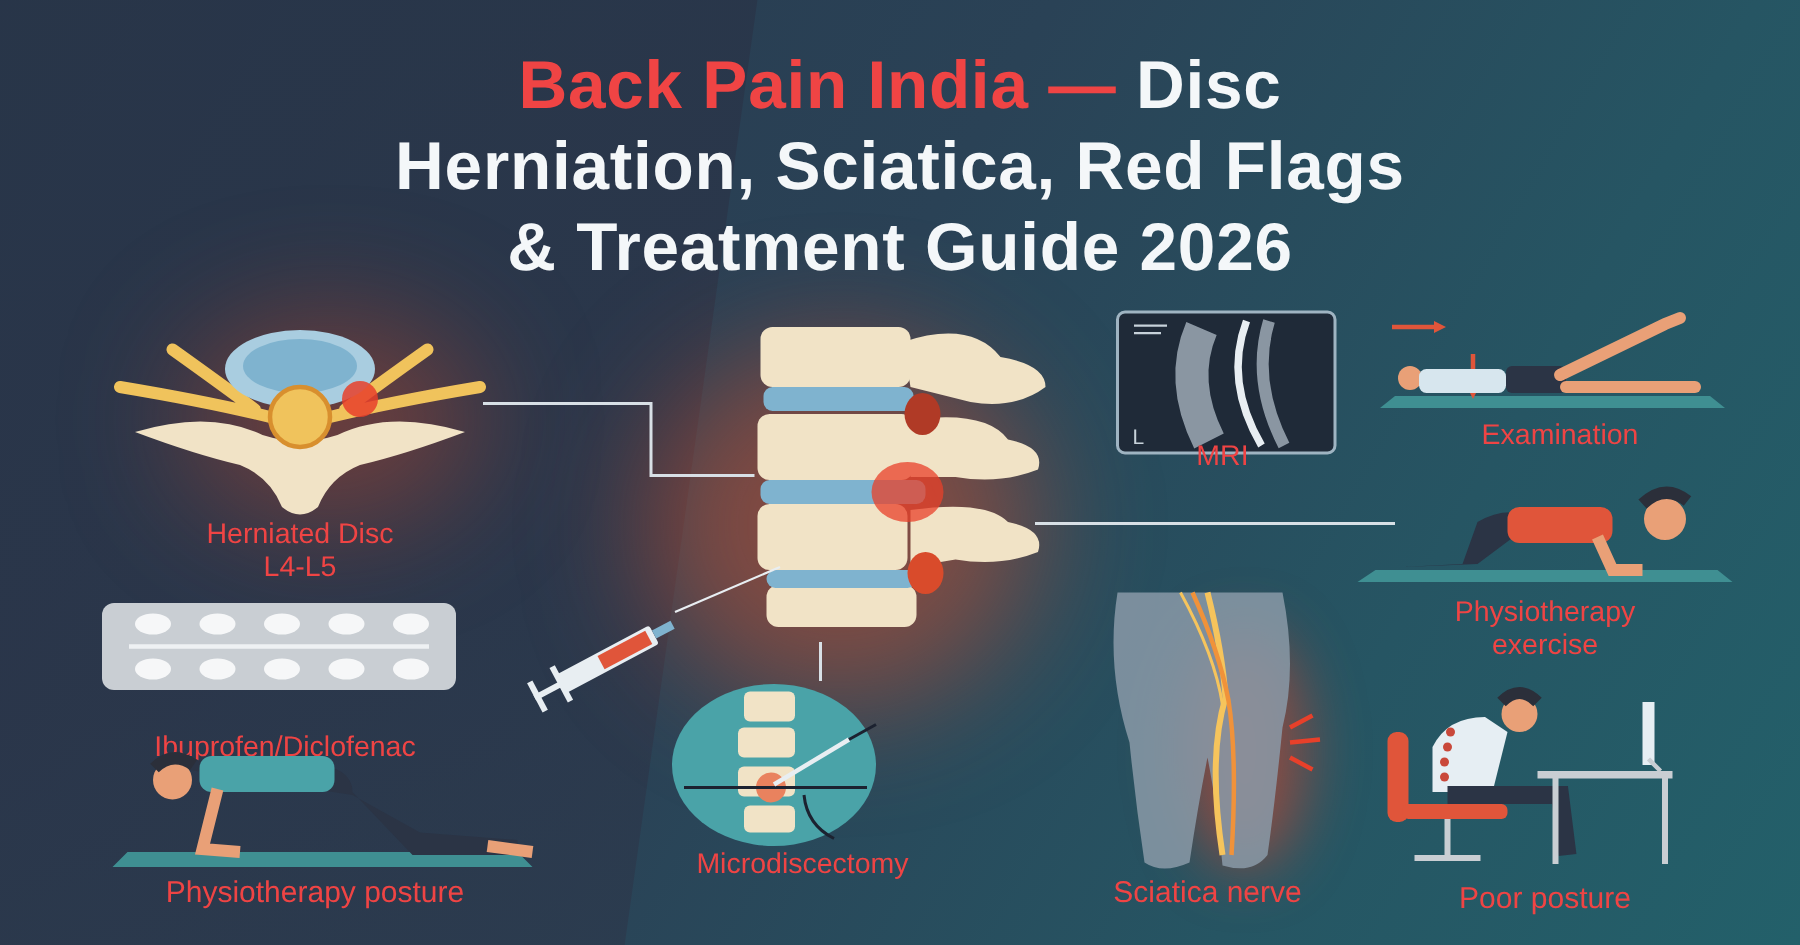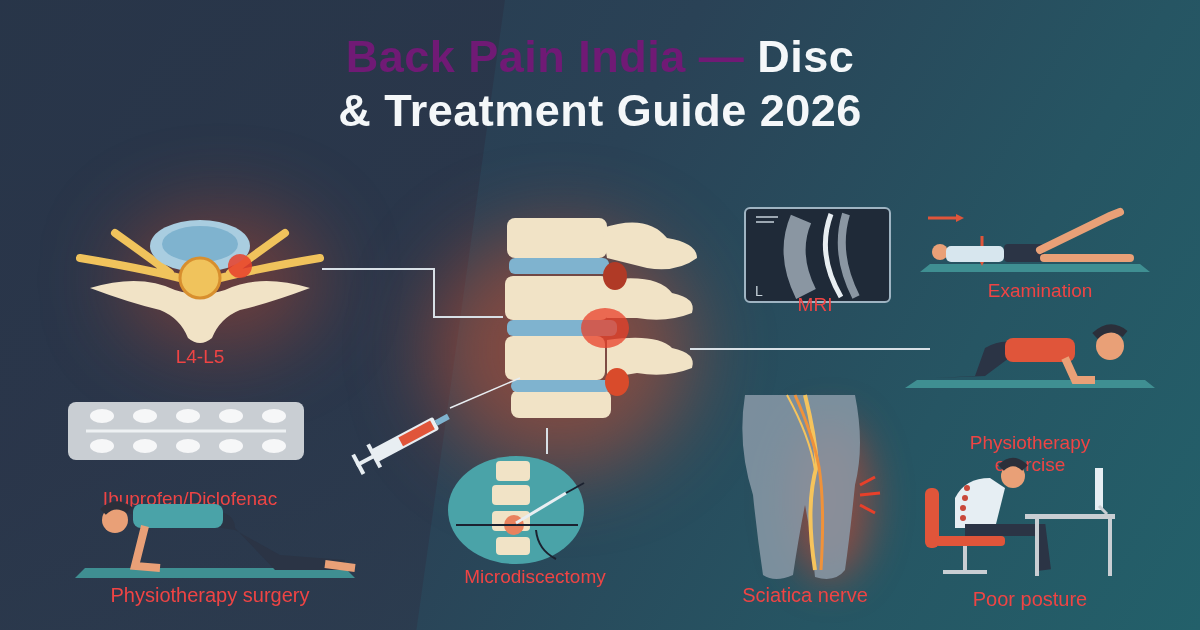--- a/index.html
+++ b/index.html
@@ -5,52 +5,54 @@
   html,body{margin:0;padding:0;}
   body{width:1200px;height:630px;overflow:hidden;position:relative;
     font-family:"Liberation Sans","DejaVu Sans",sans-serif;
     background:linear-gradient(120deg,#27384d 0%,#2a4256 45%,#265563 75%,#23606a 100%);}
   .bg-shape{position:absolute;left:-60px;top:-40px;width:520px;height:720px;
     background:linear-gradient(160deg,#283447 0%,#2b3448 60%,#2c3a4d 100%);
     transform:skewX(-8deg);opacity:.75;}
   .glow{position:absolute;border-radius:50%;filter:blur(40px);}
   .title{position:absolute;left:0;top:30px;width:1200px;text-align:center;
     font-weight:700;font-size:45px;line-height:54px;color:#f4f7f9;letter-spacing:.5px;}
-  .title .accent{color:#701a75;}
+  .title .accent{color:#ef4444;}
   .label{position:absolute;color:#ef4444;font-size:19px;text-align:center;line-height:22px;}
   .line{position:absolute;background:#d8e0e6;}
   svg{position:absolute;overflow:visible;}
 </style>
 </head>
 <body>
 
 <div class="bg-shape"></div>
 <div class="glow" style="left:430px;top:230px;width:260px;height:240px;background:rgba(200,80,50,.55);"></div>
 <div class="glow" style="left:120px;top:210px;width:200px;height:140px;background:rgba(190,70,45,.45);"></div>
 
 <div class="title">
   <div><span class="accent">Back Pain India —</span><span> Disc</span></div>
+  <div>Herniation, Sciatica, Red Flags</div>
   <div>&amp;  Treatment Guide 2026</div>
 </div>
 
 <div class="line" style="left:322px;top:268px;width:112px;height:2px;"></div>
 <div class="line" style="left:433px;top:268px;width:2px;height:48px;"></div>
 <div class="line" style="left:433px;top:316px;width:70px;height:2px;"></div>
 <div class="line" style="left:690px;top:348px;width:240px;height:2px;"></div>
 <div class="line" style="left:546px;top:428px;width:2px;height:26px;"></div>
 
 <svg width="260" height="130" style="left:70px;top:218px;" viewBox="0 0 260 130">
   <path d="M10 40 Q70 50 110 60 M250 40 Q190 50 150 60 M45 15 Q80 40 100 55 M215 15 Q180 40 160 55" stroke="#f0c35c" stroke-width="8" fill="none" stroke-linecap="round"></path>
   <path d="M20 70 Q70 55 105 72 Q130 80 155 72 Q190 55 240 70 Q200 85 170 92 Q150 100 142 120 Q130 130 118 120 Q110 100 90 92 Q60 85 20 70Z" fill="#f1e3c6"></path>
   <ellipse cx="130" cy="28" rx="50" ry="26" fill="#a9cde0"></ellipse>
   <ellipse cx="130" cy="26" rx="38" ry="18" fill="#7fb3cf"></ellipse>
   <circle cx="130" cy="60" r="20" fill="#f0c35c" stroke="#d88f2e" stroke-width="3"></circle>
   <circle cx="170" cy="48" r="12" fill="#e8402a" opacity=".85"></circle>
 </svg>
 <div class="label" style="left:80px;top:346px;width:240px;">
+  <div>Herniated Disc</div>
   <div>L4-L5</div>
 </div>
 
 <svg width="236" height="58" style="left:68px;top:402px;" viewBox="0 0 236 58">
   <rect x="0" y="0" width="236" height="58" rx="8" fill="#c9ced3"></rect>
   <line x1="18" y1="29" x2="218" y2="29" stroke="#eef1f3" stroke-width="3"></line>
   <g fill="#f6f7f8">
     <ellipse cx="34" cy="14" rx="12" ry="7"></ellipse>
       <ellipse cx="77" cy="14" rx="12" ry="7"></ellipse>
       <ellipse cx="120" cy="14" rx="12" ry="7"></ellipse>
@@ -67,21 +69,21 @@
 
 <svg width="300" height="80" style="left:65px;top:500px;" viewBox="0 0 300 80">
   <polygon points="10,78 290,78 280,68 20,68" fill="#3f8f92"></polygon>
   <path d="M40 10 Q55 0 70 8 L150 10 Q170 14 170 28 L210 70 L280 70 L280 60 L215 55 L170 30" fill="#2b3445"></path>
   <rect x="68" y="4" width="90" height="24" rx="8" fill="#4aa3a8"></rect>
   <circle cx="50" cy="20" r="13" fill="#e9a077"></circle>
   <path d="M38 12 Q50 0 64 10" stroke="#2b2f3a" stroke-width="8" fill="none"></path>
   <path d="M80 26 L70 66 L95 68" stroke="#e9a077" stroke-width="8" fill="none"></path>
   <path d="M260 64 L290 68" stroke="#e9a077" stroke-width="8"></path>
 </svg>
-<div class="label" style="left:40px;top:584px;width:340px;font-size:20px;">Physiotherapy surgery</div>
+<div class="label" style="left:40px;top:584px;width:340px;font-size:20px;">Physiotherapy posture</div>
 
 <svg width="230" height="200" style="left:497px;top:218px;" viewBox="0 0 230 200">
   <g fill="#f1e3c6">
     <rect x="10" y="0" width="100" height="40" rx="8"></rect>
     <rect x="8" y="58" width="104" height="44" rx="8"></rect>
     <rect x="8" y="118" width="100" height="44" rx="8"></rect>
     <rect x="14" y="172" width="100" height="28" rx="8"></rect>
     <path d="M105 10 Q150 -5 170 20 Q200 25 200 40 Q180 55 150 50 L110 40Z"></path>
     <path d="M110 62 Q160 55 175 75 Q200 80 195 95 Q170 105 140 100 L110 100Z"></path>
     <path d="M110 122 Q160 115 175 130 Q200 135 195 150 Q170 160 140 155 L110 160Z"></path>
@@ -153,21 +155,21 @@
 <div class="label" style="left:940px;top:280px;width:200px;">Examination</div>
 
 <svg width="250" height="72" style="left:905px;top:318px;" viewBox="0 0 250 72">
   <polygon points="0,70 250,70 240,62 12,62" fill="#3f8f92"></polygon>
   <path d="M30 60 L70 58 L80 30 Q100 18 120 28 L80 58" fill="#2b3445"></path>
   <rect x="100" y="20" width="70" height="24" rx="8" fill="#e0553a"></rect>
   <circle cx="205" cy="28" r="14" fill="#e9a077"></circle>
   <path d="M190 18 Q205 4 220 16" stroke="#2b2f3a" stroke-width="8" fill="none"></path>
   <path d="M160 40 L170 62 L190 62" stroke="#e9a077" stroke-width="8" fill="none"></path>
 </svg>
-<div class="label" style="left:920px;top:398px;width:220px;margin-top:34px;">
+<div class="label" style="left:920px;top:398px;width:220px;">
   <div>Physiotherapy</div>
   <div>exercise</div>
 </div>
 
 <div class="glow" style="left:790px;top:420px;width:80px;height:160px;background:rgba(230,70,40,.55);filter:blur(20px);"></div>
 <svg width="150" height="190" style="left:735px;top:395px;" viewBox="0 0 150 190">
   <path d="M10 0 L120 0 Q130 50 120 90 Q115 140 110 175 Q100 188 80 182 Q76 140 70 110 Q64 140 58 180 Q40 188 28 180 Q22 140 18 100 Q2 50 10 0Z" fill="#8a9aa8" opacity=".85"></path>
   <path d="M70 0 Q80 40 82 70 Q70 110 80 175" stroke="#f6c45c" stroke-width="4" fill="none"></path>
   <path d="M60 0 Q78 40 84 72 Q90 110 86 175" stroke="#f0923a" stroke-width="3" fill="none"></path>
   <path d="M52 0 Q75 42 80 75" stroke="#f6c45c" stroke-width="2" fill="none"></path>

